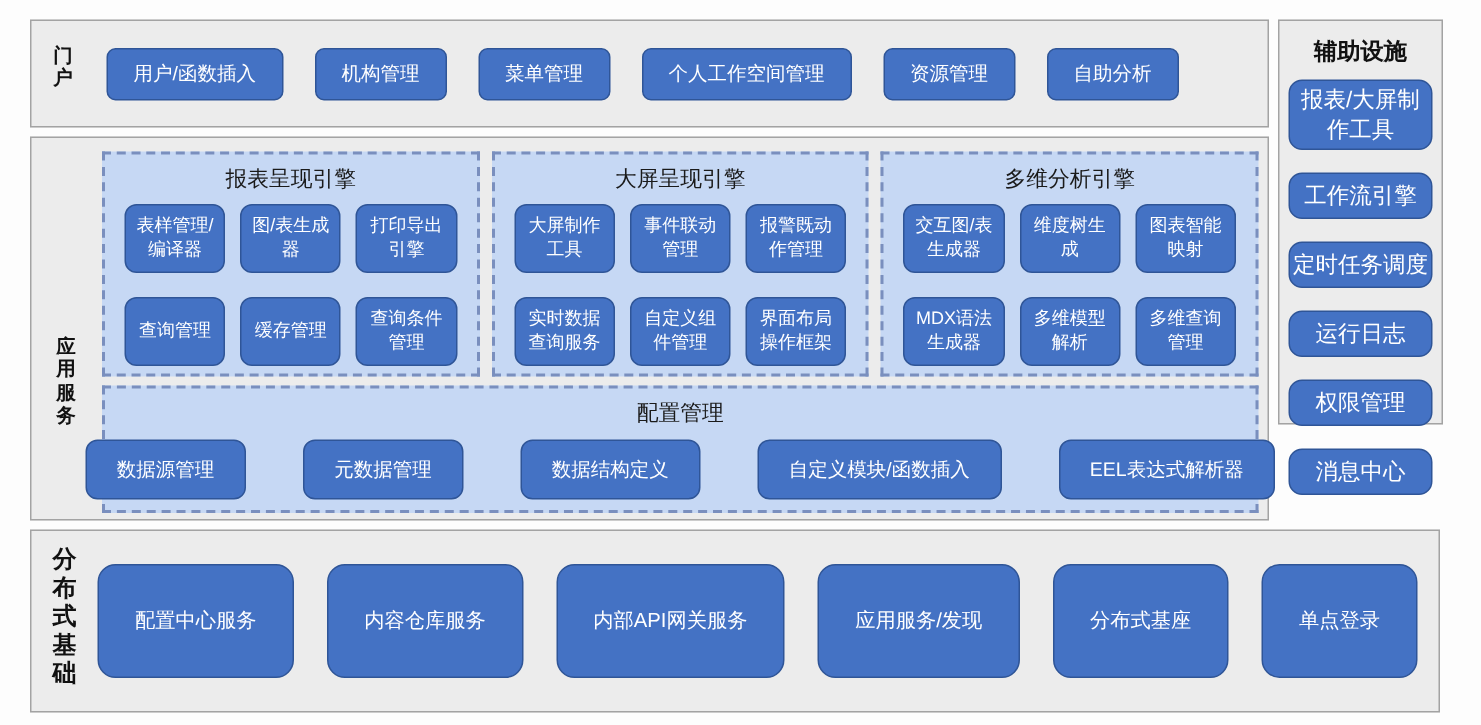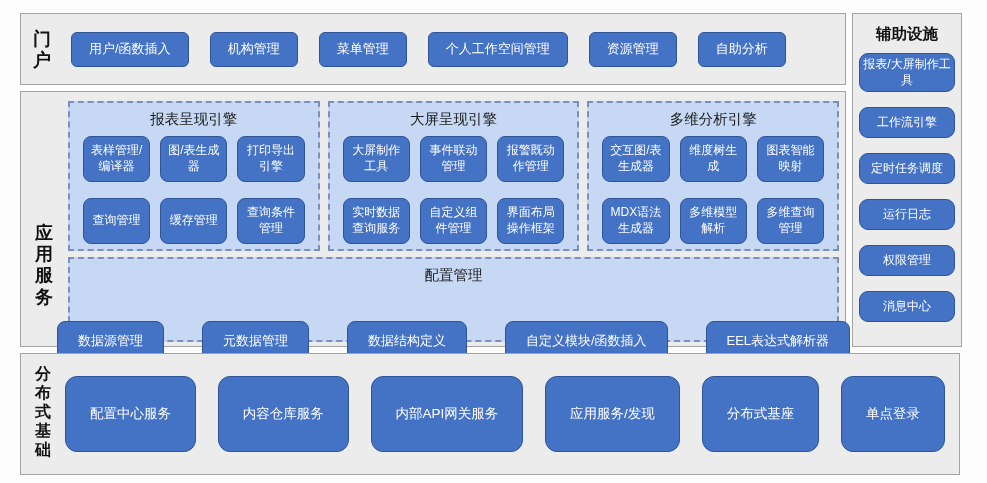--- a/index.html
+++ b/index.html
@@ -12,21 +12,21 @@
   }
   .section {
     position: absolute;
     background: #ececec;
     border: 1px solid #a3a3a3;
   }
   .vlabel {
     position: absolute;
     width: 20px;
     font-weight: bold;
-    font-size: 18px;
+    font-size: 13px;
     color: #111;
     line-height: 1.18;
     word-break: break-all;
     text-align: center;
   }
   .btn {
     background: #4472c4;
     border: 1px solid #2f5597;
     color: #fff;
     display: flex;
@@ -65,37 +65,37 @@
   }
   .engine-grid {
     display: grid;
     grid-template-columns: repeat(3, 1fr);
     gap: 16px 10px;
     padding: 7px 13px 10px 13px;
     flex: 1;
   }
   .btn-sm { font-size: 12px; line-height: 1.3; padding: 2px 3px; min-height: 46px; border-radius: 8px; }
   #config-panel {
-    position: absolute; left: 47px; top: 165px; right: 6px; height: 85px; gap: 28px;
+    position: absolute; left: 47px; top: 165px; right: 6px; height: 85px;
   }
   #config-panel .cfg-row {
     display: flex; align-items: center; justify-content: center; gap: 38px;
     padding: 8px 10px 10px 10px; flex: 1;
   }
   .btn-cfg { height: 40px; font-size: 13px; padding: 0 20px; white-space: nowrap; border-radius: 8px; }
   
-  #aux { left: 852px; top: 13px; width: 110px; height: 334px; }
+  #aux { left: 852px; top: 13px; width: 110px; height: 270px; }
   #aux .aux-title {
     text-align: center; font-weight: bold; font-size: 15.5px; color: #111;
     margin: 10px 0 8px 0;
   }
   #aux .aux-col {
     display: flex; flex-direction: column; align-items: center; gap: 15px;
   }
-  .btn-aux { width: 96px; min-height: 31px; font-size: 12px; line-height: 1.3; padding: 3px 2px; border-radius: 9px; }
+  .btn-aux { width: 96px; min-height: 31px; font-size: 15px; line-height: 1.3; padding: 3px 2px; border-radius: 9px; }
   
   #dist { left: 20px; top: 353px; width: 940px; height: 122px; }
   #dist .row {
     position: absolute; left: 44px; right: 14px; top: 0; height: 100%;
     display: flex; align-items: center; justify-content: space-between;
   }
   .btn-big { height: 76px; font-size: 13.5px; padding: 0 24px; white-space: nowrap; border-radius: 12px; }
   #dist .vlabel { font-size: 16px; }
 </style>
 </head>

